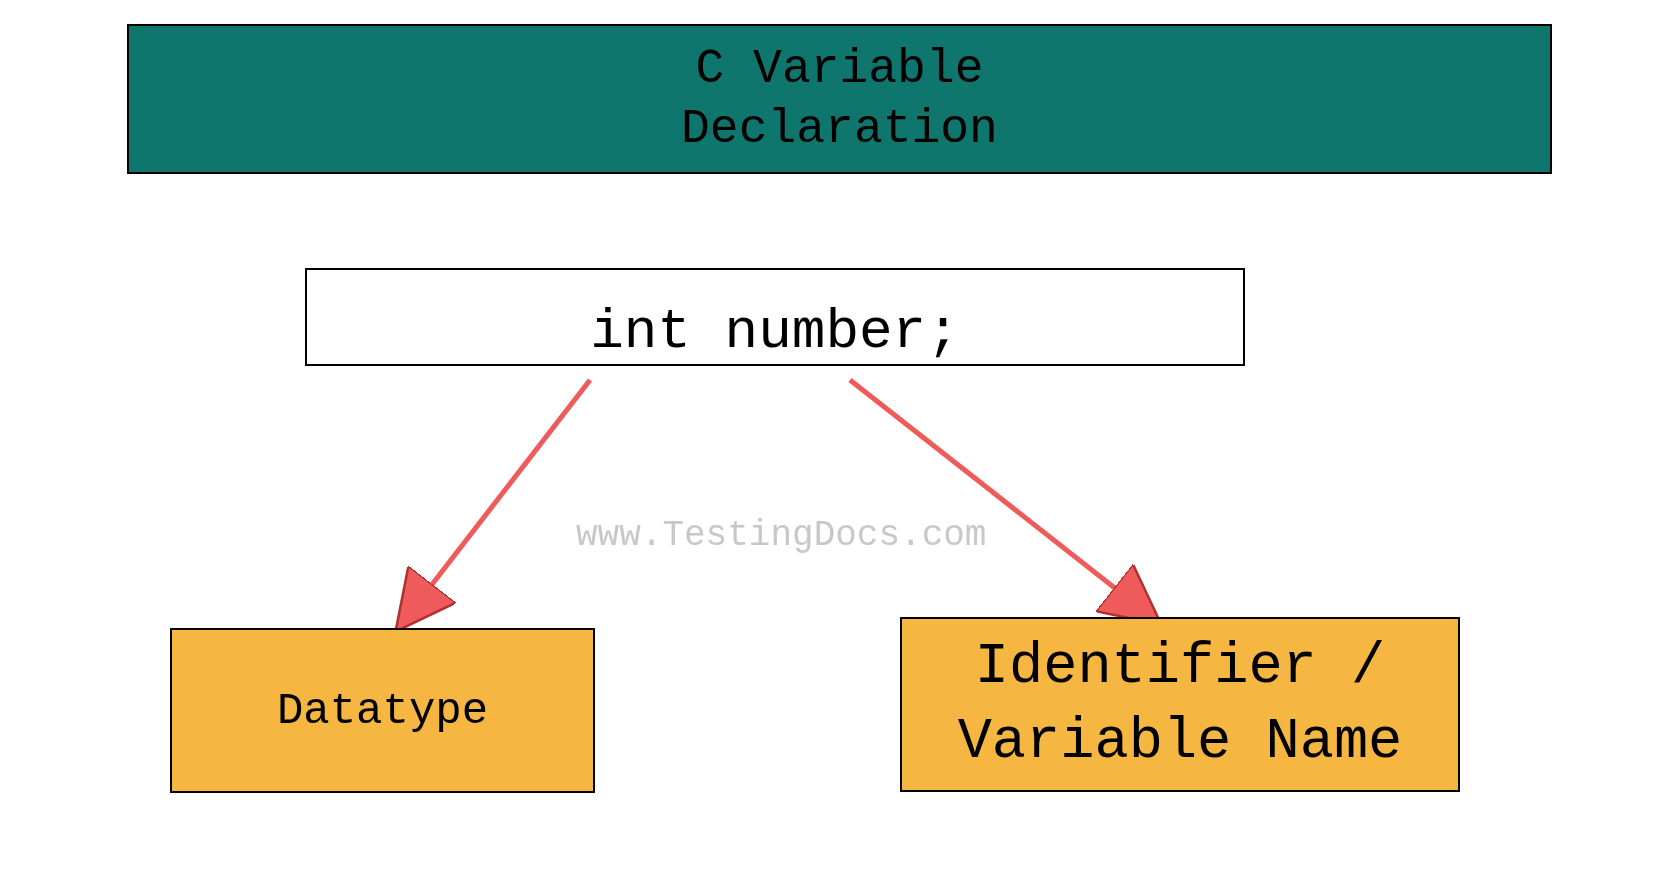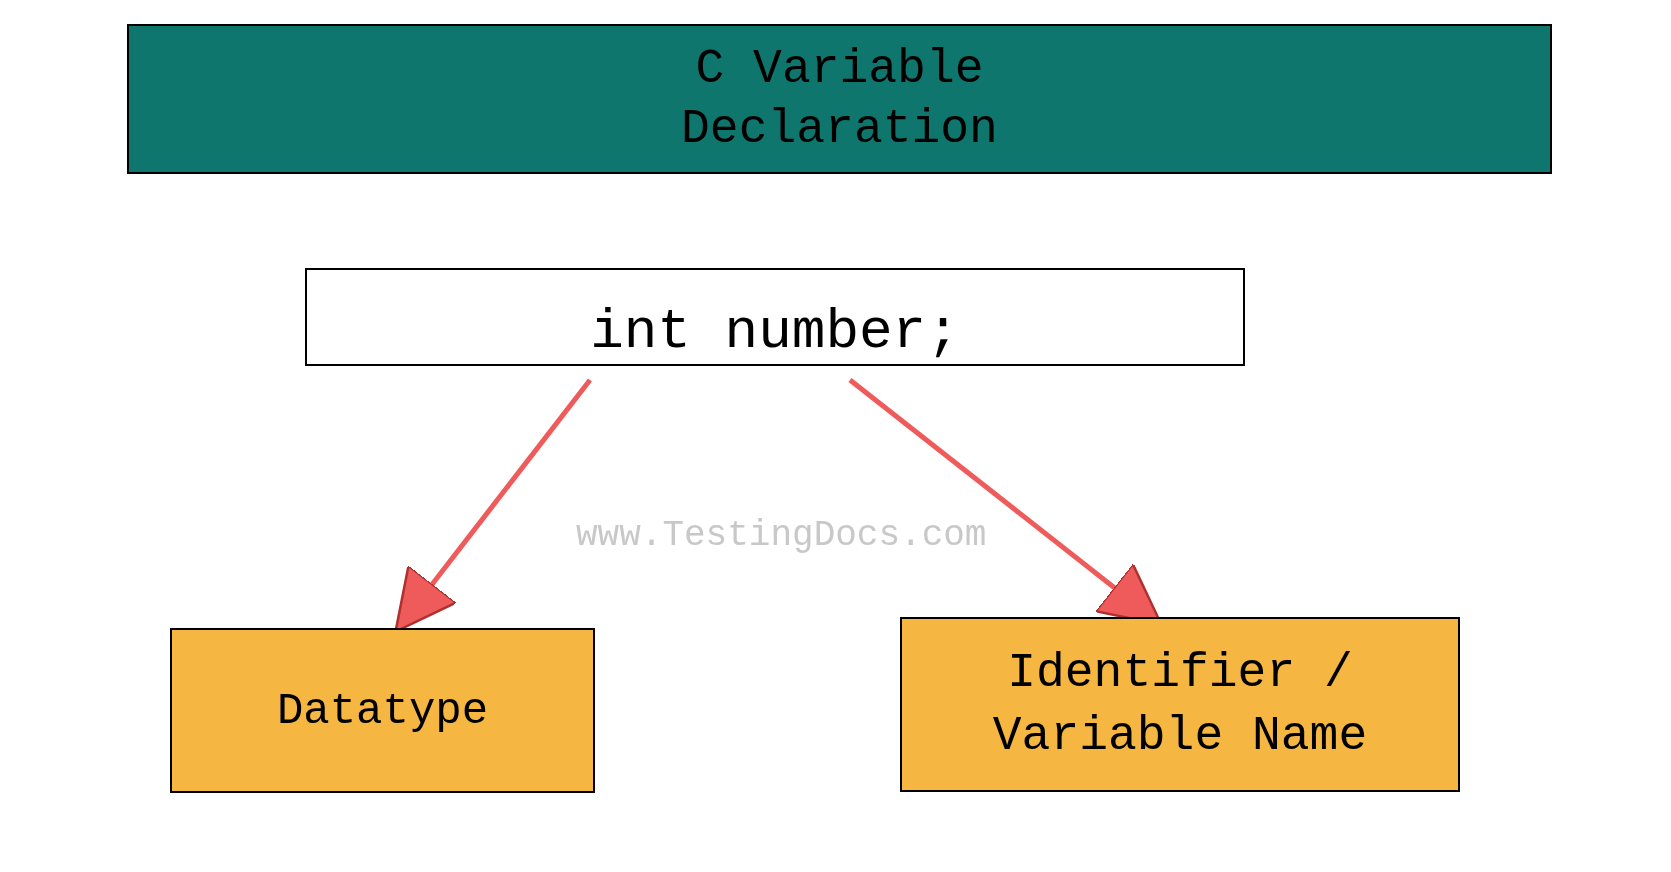--- a/index.html
+++ b/index.html
@@ -72,21 +72,21 @@
       left: 900px;
       top: 617px;
       width: 560px;
       height: 175px;
       background: #f5b642;
       border: 2px solid #000;
       display: flex;
       align-items: center;
       justify-content: center;
       text-align: center;
-      font-size: 48px;
+      font-size: 57px;
       line-height: 1.3;
       color: #000;
     }
     .arrow-svg {
       position: absolute;
       overflow: visible;
     }
   </style>
 </head>
 <body>

